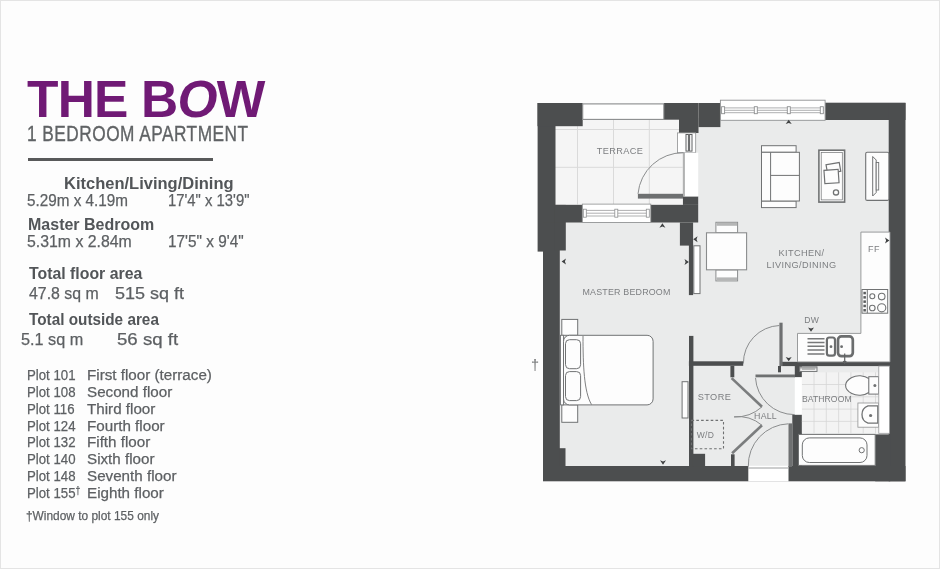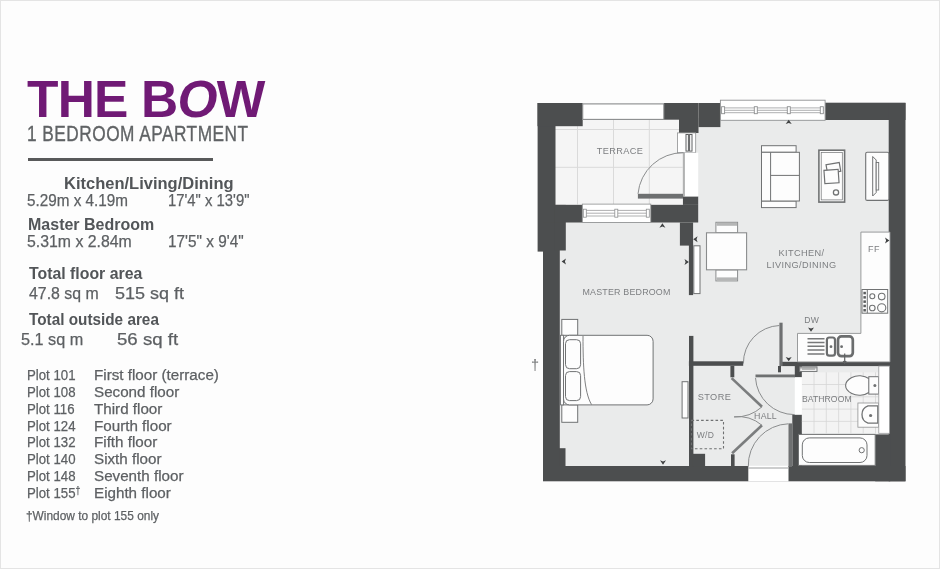--- a/index.html
+++ b/index.html
@@ -40,21 +40,21 @@
 <div class="abs bd" style="left:115.4px;top:284px;font-size:16.5px;transform:scaleX(1.09);transform-origin:0 50%;">515 sq ft</div>
 
 <div class="abs hd" style="left:28.6px;top:309.8px;font-size:16.5px;transform:scaleX(0.928);transform-origin:0 50%;">Total outside area</div>
 
 <div class="abs bd" style="left:21px;top:330px;font-size:16.5px;transform:scaleX(0.983);transform-origin:0 50%;">5.1 sq m</div>
 <div class="abs bd" style="left:116.7px;top:330px;font-size:16.5px;transform:scaleX(1.129);transform-origin:0 50%;">56 sq ft</div>
 
 <div class="abs bd" id="plots" style="left:26.6px;top:366.8px;font-size:15.2px;line-height:16.92px;transform:scaleX(0.87);transform-origin:0 50%;">
 Plot 101<br>Plot 108<br>Plot 116<br>Plot 124<br>Plot 132<br>Plot 140<br>Plot 148<br>Plot 155<span style="font-size:10px;position:relative;top:-4px;line-height:0;">†</span>
 </div>
-<div class="abs bd" id="floors" style="left:94px;top:366.8px;font-size:15.2px;line-height:16.92px;">
+<div class="abs bd" id="floors" style="left:87px;top:366.8px;font-size:15.2px;line-height:16.92px;">
 First floor (terrace)<br>Second floor<br>Third floor<br>Fourth floor<br>Fifth floor<br>Sixth floor<br>Seventh floor<br>Eighth floor
 </div>
 
 <div class="abs bd" style="left:26.4px;top:508px;font-size:13.3px;transform:scaleX(0.895);transform-origin:0 50%;">†Window to plot 155 only</div>
 
 <svg class="abs" style="left:0;top:0;" width="940" height="569" viewBox="0 0 940 569">
 <g>
 
 <rect x="554.6" y="118" width="335.4" height="348.5" fill="#eaebeb"></rect>
 

